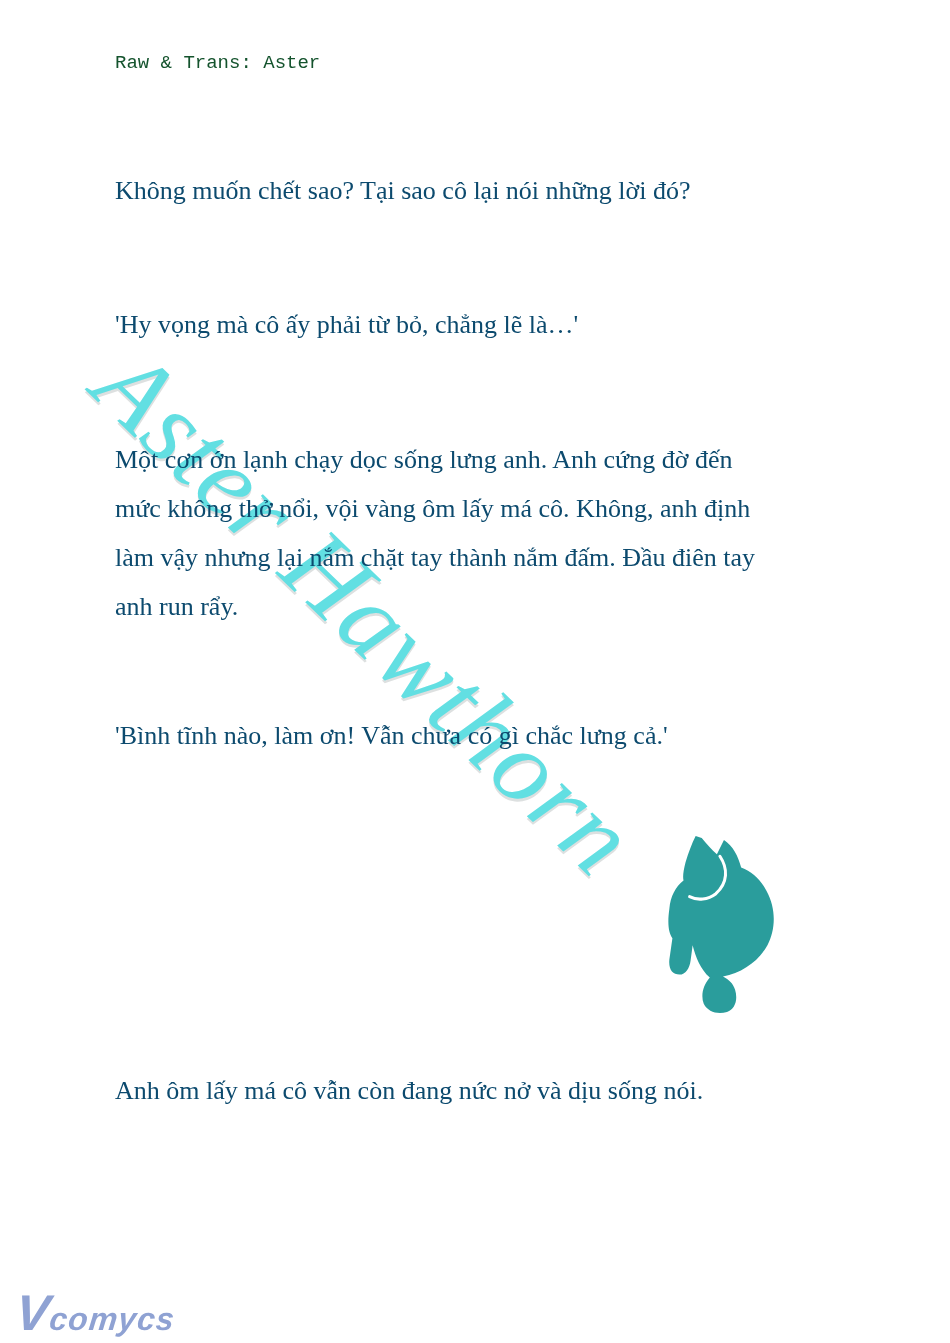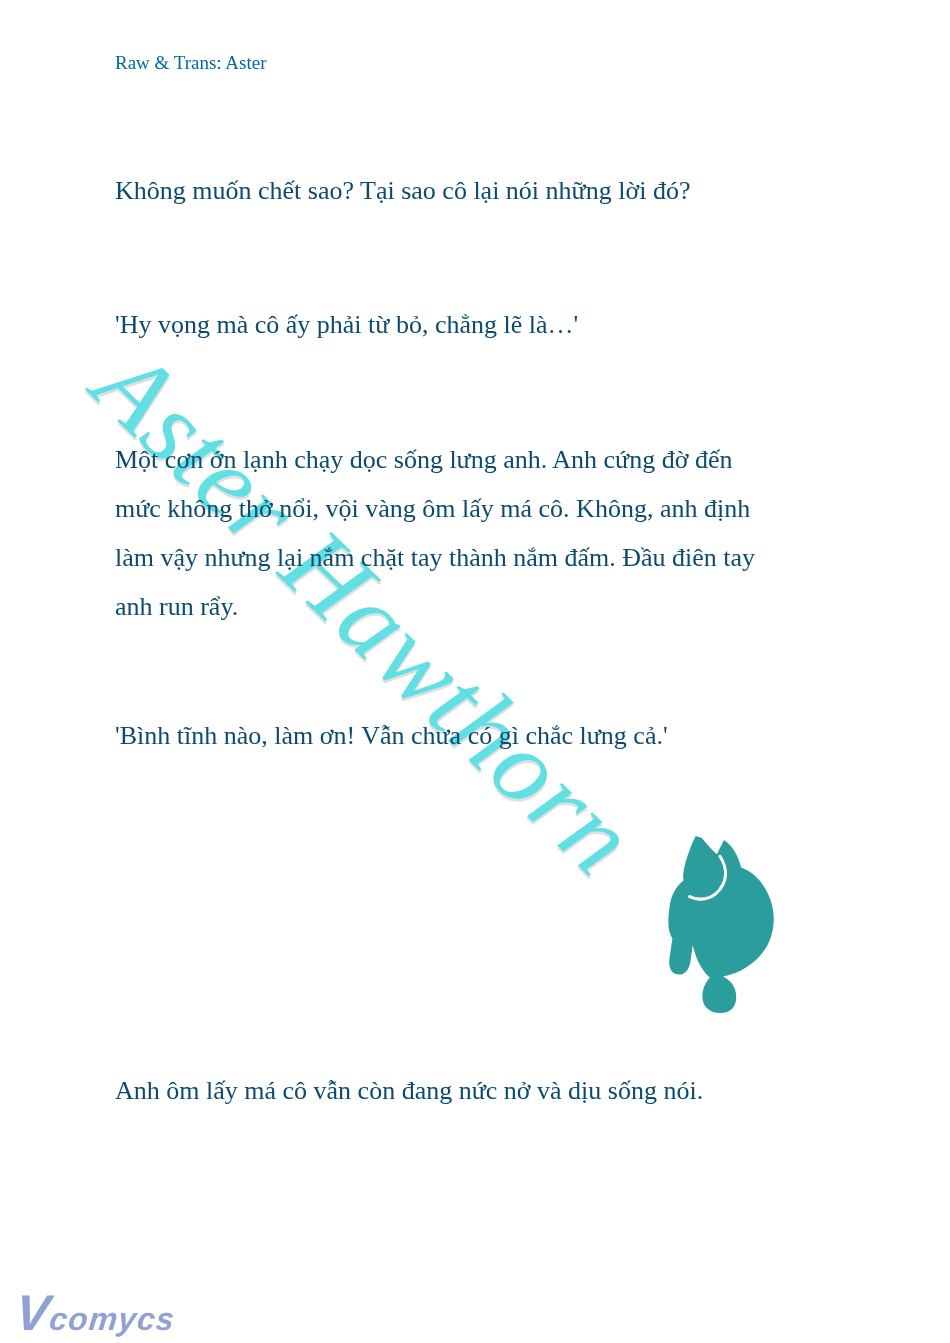--- a/index.html
+++ b/index.html
@@ -8,22 +8,22 @@
     background:#ffffff;
     position:relative;
     overflow:hidden;
     font-family:"Liberation Serif", serif;
   }
   .layer{position:absolute;left:0;top:0;width:100%;height:100%;}
 
   
   .doc-header{
     position:absolute;left:115px;top:52px;
-    font-family:Liberation Serif, serif;
-    font-size:19px;color:#0369a1;
+    font-family:Liberation Mono, monospace;
+    font-size:19px;color:#14532d;
     z-index:5;
   }
 
   
   .watermark{
     position:absolute;left:150px;top:330px;
     font-family:"Liberation Serif", serif;
     font-style:italic;
     font-size:105px;line-height:1;
     letter-spacing:2px;

